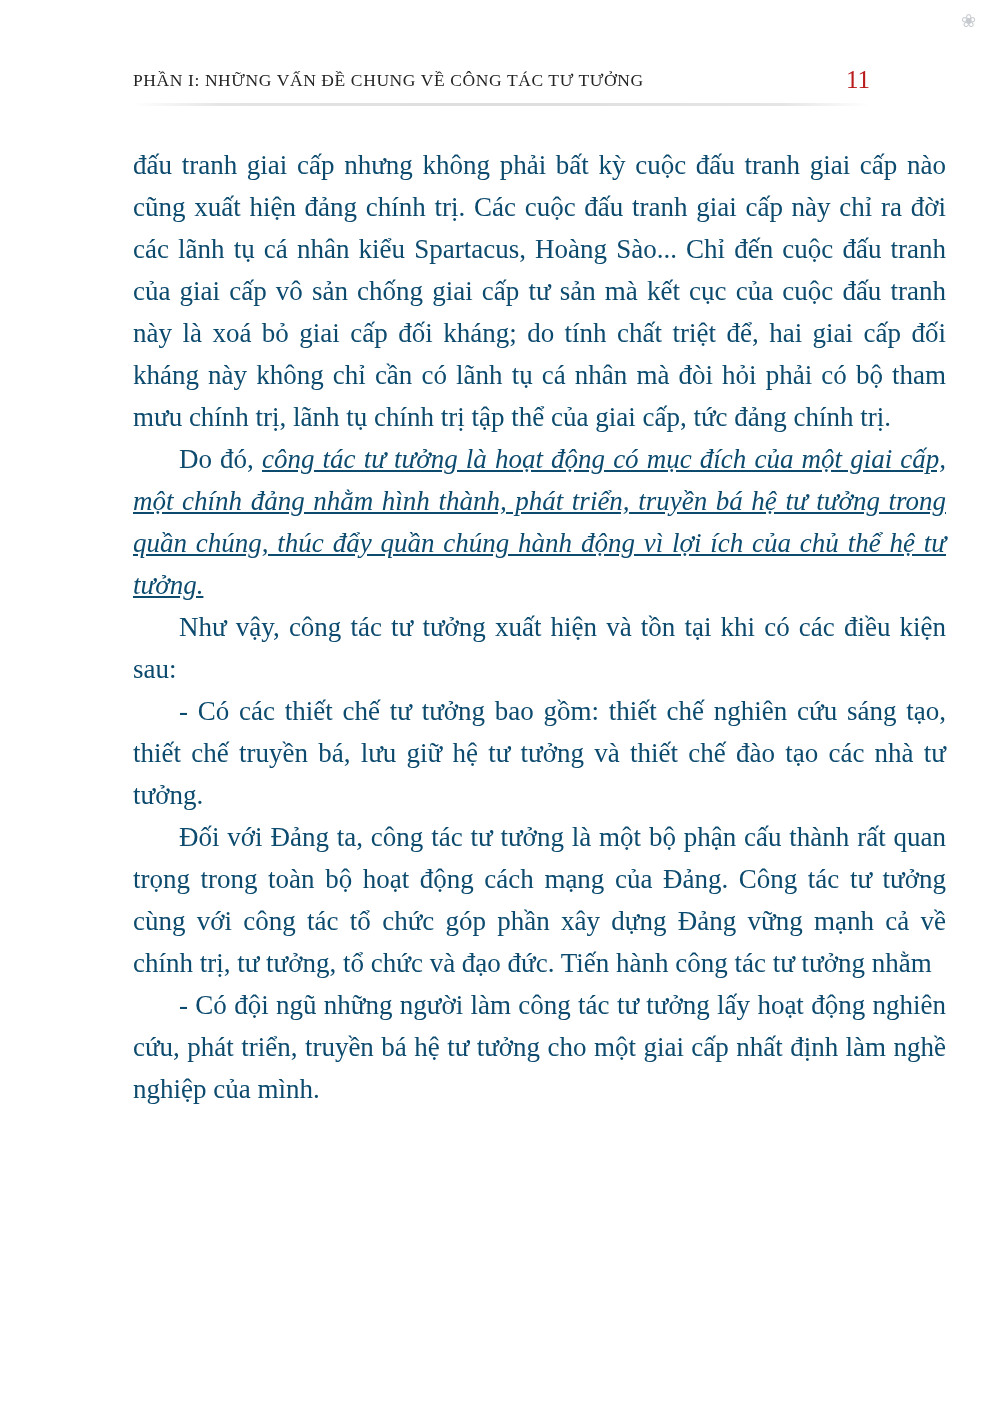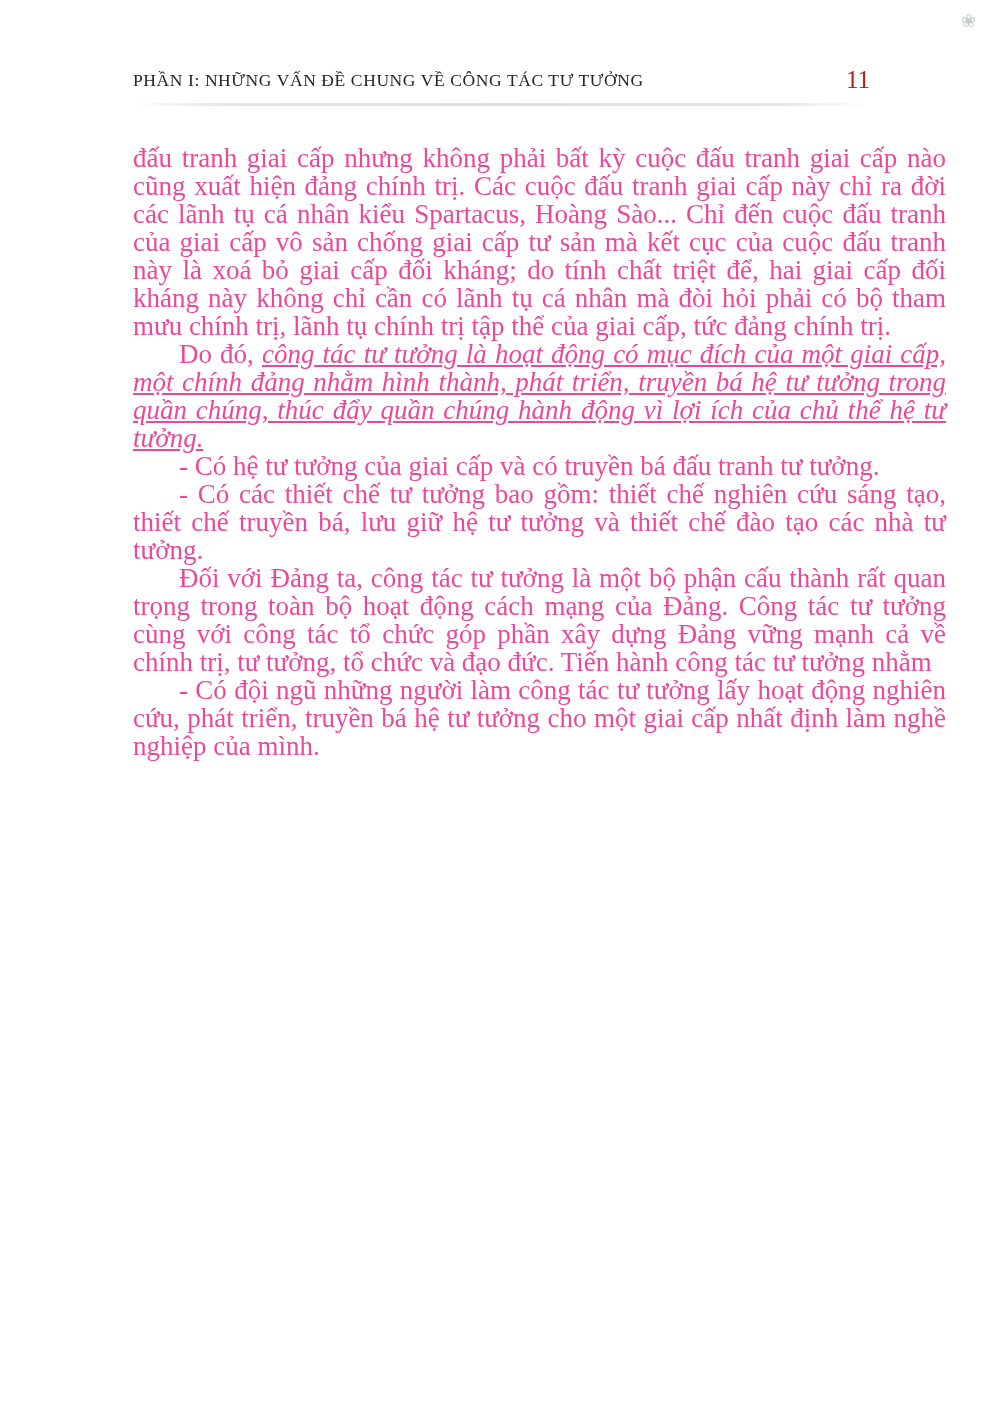--- a/index.html
+++ b/index.html
@@ -57,23 +57,23 @@
       rgba(0,0,0,0.10) 12%,
       rgba(0,0,0,0.13) 50%,
       rgba(0,0,0,0.10) 88%,
       rgba(0,0,0,0) 100%);
     filter: blur(0.6px);
   }
 
   .body-text {
     margin: 38px 54px 0 133px;
     font-size: 27px;
-    line-height: 28px;
+    line-height: 42px;
     text-align: justify;
-    color: #ec4899;
+    color: #0c4a6e;
   }
   .para { margin: 0; }
   .para.indent { text-indent: 46px; }
   .run.italic { font-style: italic; text-decoration: underline; }
 </style>
 </head>
 <body>
 
 <div class="page">
 
@@ -83,19 +83,19 @@
     <div class="header-row">
       <span class="running-title">PHẦN I: NHỮNG VẤN ĐỀ CHUNG VỀ CÔNG TÁC TƯ TƯỞNG</span>
       <span class="page-number">11</span>
     </div>
     <div class="header-rule"></div>
   </header>
 
   <main class="body-text">
       <p class="para"><span class="run">đấu tranh giai cấp nhưng không phải bất kỳ cuộc đấu tranh giai cấp nào cũng xuất hiện đảng chính trị. Các cuộc đấu tranh giai cấp này chỉ ra đời các lãnh tụ cá nhân kiểu Spartacus, Hoàng Sào... Chỉ đến cuộc đấu tranh của giai cấp vô sản chống giai cấp tư sản mà kết cục của cuộc đấu tranh này là xoá bỏ giai cấp đối kháng; do tính chất triệt để, hai giai cấp đối kháng này không chỉ cần có lãnh tụ cá nhân mà đòi hỏi phải có bộ tham mưu chính trị, lãnh tụ chính trị tập thể của giai cấp, tức đảng chính trị.</span></p>
       <p class="para indent"><span class="run">Do đó, </span><span class="run italic">công tác tư tưởng là hoạt động có mục đích của một giai cấp, một chính đảng nhằm hình thành, phát triển, truyền bá hệ tư tưởng trong quần chúng, thúc đẩy quần chúng hành động vì lợi ích của chủ thể hệ tư tưởng.</span></p>
-      <p class="para indent"><span class="run">- Có hệ tư tưởng của giai cấp và có truyền bá đấu tranh tư tưởng.</span></p>
+      <p class="para indent"><span class="run">Như vậy, công tác tư tưởng xuất hiện và tồn tại khi có các điều kiện sau:</span></p>
       <p class="para indent"><span class="run">- Có các thiết chế tư tưởng bao gồm: thiết chế nghiên cứu sáng tạo, thiết chế truyền bá, lưu giữ hệ tư tưởng và thiết chế đào tạo các nhà tư tưởng.</span></p>
       <p class="para indent"><span class="run">Đối với Đảng ta, công tác tư tưởng là một bộ phận cấu thành rất quan trọng trong toàn bộ hoạt động cách mạng của Đảng. Công tác tư tưởng cùng với công tác tổ chức góp phần xây dựng Đảng vững mạnh cả về chính trị, tư tưởng, tổ chức và đạo đức. Tiến hành công tác tư tưởng nhằm</span></p>
       <p class="para indent"><span class="run">- Có đội ngũ những người làm công tác tư tưởng lấy hoạt động nghiên cứu, phát triển, truyền bá hệ tư tưởng cho một giai cấp nhất định làm nghề nghiệp của mình.</span></p>
     </main>
 
 </div>
 
 </body></html>

